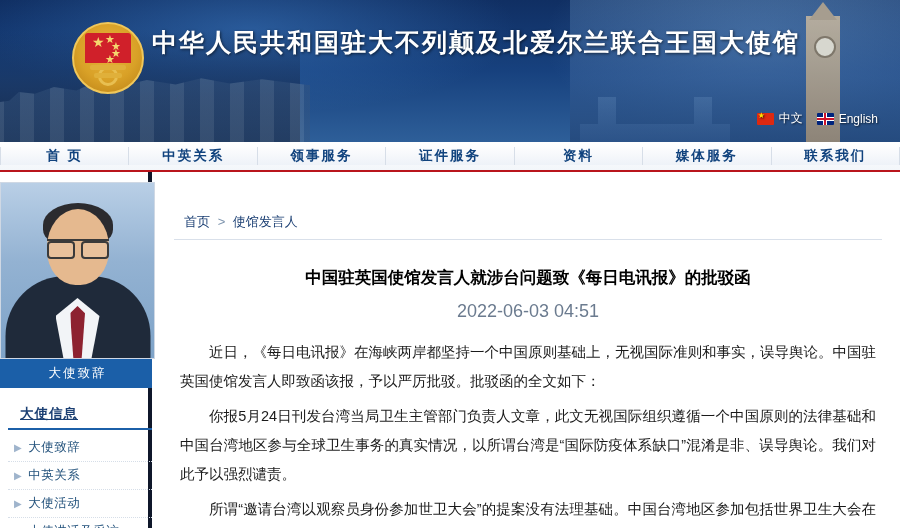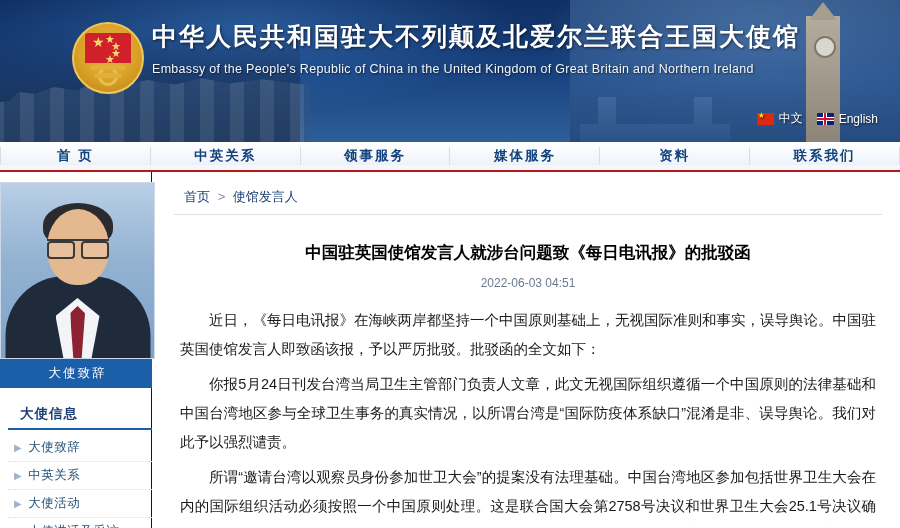--- a/index.html
+++ b/index.html
@@ -89,21 +89,21 @@
   .emblem .bar {
     position:absolute; left:18px; top:43px; width:36px; height:5px; background:#e0b03a; border-radius:2px;
   }
   .emblem .bar2 { top:51px; left:22px; width:28px; }
   .emblem .gear {
     position:absolute; left:26px; top:44px; width:20px; height:20px; border-radius:50%;
     border:3px solid #e8bf51;
   }
 
   .banner-titles {
-    position: absolute; left: 152px; top: 20px; width: 700px;
+    position: absolute; left: 152px; top: 26px; width: 700px;
   }
   .title-cn {
     color: #ffffff;
     font-size: 25px;
     letter-spacing: 2px;
     font-weight: bold;
     text-shadow: 1px 1px 3px rgba(0,0,0,.6);
     white-space: nowrap;
   }
   .title-en {
@@ -159,21 +159,21 @@
 
   
   .content {
     display: flex;
     width: 900px;
     height: 356px;
   }
   .sidebar {
     width: 152px;
     background: #ffffff;
-    border-right: 1px solid #0f172a;
+    border-right: 4px solid #0f172a;
     padding: 8px 0 4px 0;
   }
   .amb-photo-wrap {
     width: 155px; margin: 2px auto 0 auto;
     border: 1px solid #cfd8e4;
     background: #dfe7f1;
     position: relative;
   }
   .amb-photo {
     width: 153px; height: 175px;
@@ -225,59 +225,60 @@
     text-align: center;
     padding: 6px 0;
     letter-spacing: 2px;
   }
   .side-section-title {
     margin-top: 12px;
     padding: 5px 10px 5px 12px;
     font-size: 13.5px; font-weight: bold; color: #1b3f73;
     letter-spacing: 1px;
     border-bottom: 2px solid #1b5fa8;
-    width: 160px; margin-left: 8px;
+    width: 160px; margin-left: 8px; text-decoration: underline;
   }
   .side-list { margin: 4px 0 0 8px; width: 160px; }
   .side-item {
     display: flex; align-items: center; gap: 6px;
     padding: 5px 4px 5px 6px;
     font-size: 12.5px; color: #23527c;
     border-bottom: 1px dotted #d6dee8;
     cursor: pointer;
     letter-spacing: .5px;
   }
   .side-item .caret {
     color: #9fb4cc; font-size: 10px; line-height: 10px;
   }
 
   .main {
     flex: 1;
     padding: 10px 18px 0 22px;
     background: #fff;
+    margin-top: 25px;
   }
   .breadcrumb-bar {
     border-bottom: 1px solid #d9e0ea;
     padding: 6px 0 8px 10px;
     font-size: 13px;
     color: #1b3f73;
   }
   .breadcrumb-bar .sep { color: #7d93ad; margin: 0 4px; }
   .breadcrumb-bar .crumb { cursor: pointer; }
   .article-title {
     text-align: center;
     font-size: 16.5px;
     font-weight: bold;
     color: #000000;
     margin: 26px 10px 0 10px;
     line-height: 1.4;
   }
   .article-date {
     text-align: center;
-    font-size: 12px;
+    font-size: 18px;
     color: #6b7b8f;
     margin-top: 12px;
   }
   .article-body {
     margin: 16px 6px 0 6px;
     font-size: 14.5px;
     color: #1a1a1a;
     line-height: 2.0;
     text-align: justify;
   }
@@ -304,21 +305,20 @@
       <span class="star" style="left:39px; top:19px;">★</span>
       <span class="star" style="left:39px; top:26px;">★</span>
       <span class="star" style="left:33px; top:32px;">★</span>
       <div class="gear"></div>
       <div class="bar"></div>
       <div class="bar bar2"></div>
     </div>
 
     <div class="banner-titles">
       <div class="title-cn">中华人民共和国驻大不列颠及北爱尔兰联合王国大使馆</div>
-      <div class="title-en">Embassy of the People's Republic of China in the United Kingdom of Great Britain and Northern Ireland</div>
     </div>
 
     <div class="lang-bar">
       <div class="lang-item">
         <span class="flag-cn"></span>
         <span>中文</span>
       </div>
       <div class="lang-item">
         <span class="flag-uk">
             <span class="cross"></span>
@@ -326,22 +326,23 @@
           </span>
         <span>English</span>
       </div>
     </div>
   </div>
 
   <div class="nav">
     <div class="nav-item active">首 页</div>
     <div class="nav-item">中英关系</div>
     <div class="nav-item">领事服务</div>
+    <div class="nav-item">证件服务</div>
+    <div class="nav-item">资料</div>
     <div class="nav-item">媒体服务</div>
-    <div class="nav-item">资料</div>
     <div class="nav-item">联系我们</div>
   </div>
 
   <div class="content">
 
     <div class="sidebar">
       <div class="amb-photo-wrap">
         <div class="amb-photo">
           <div class="body"></div>
           <div class="shirt"></div>

